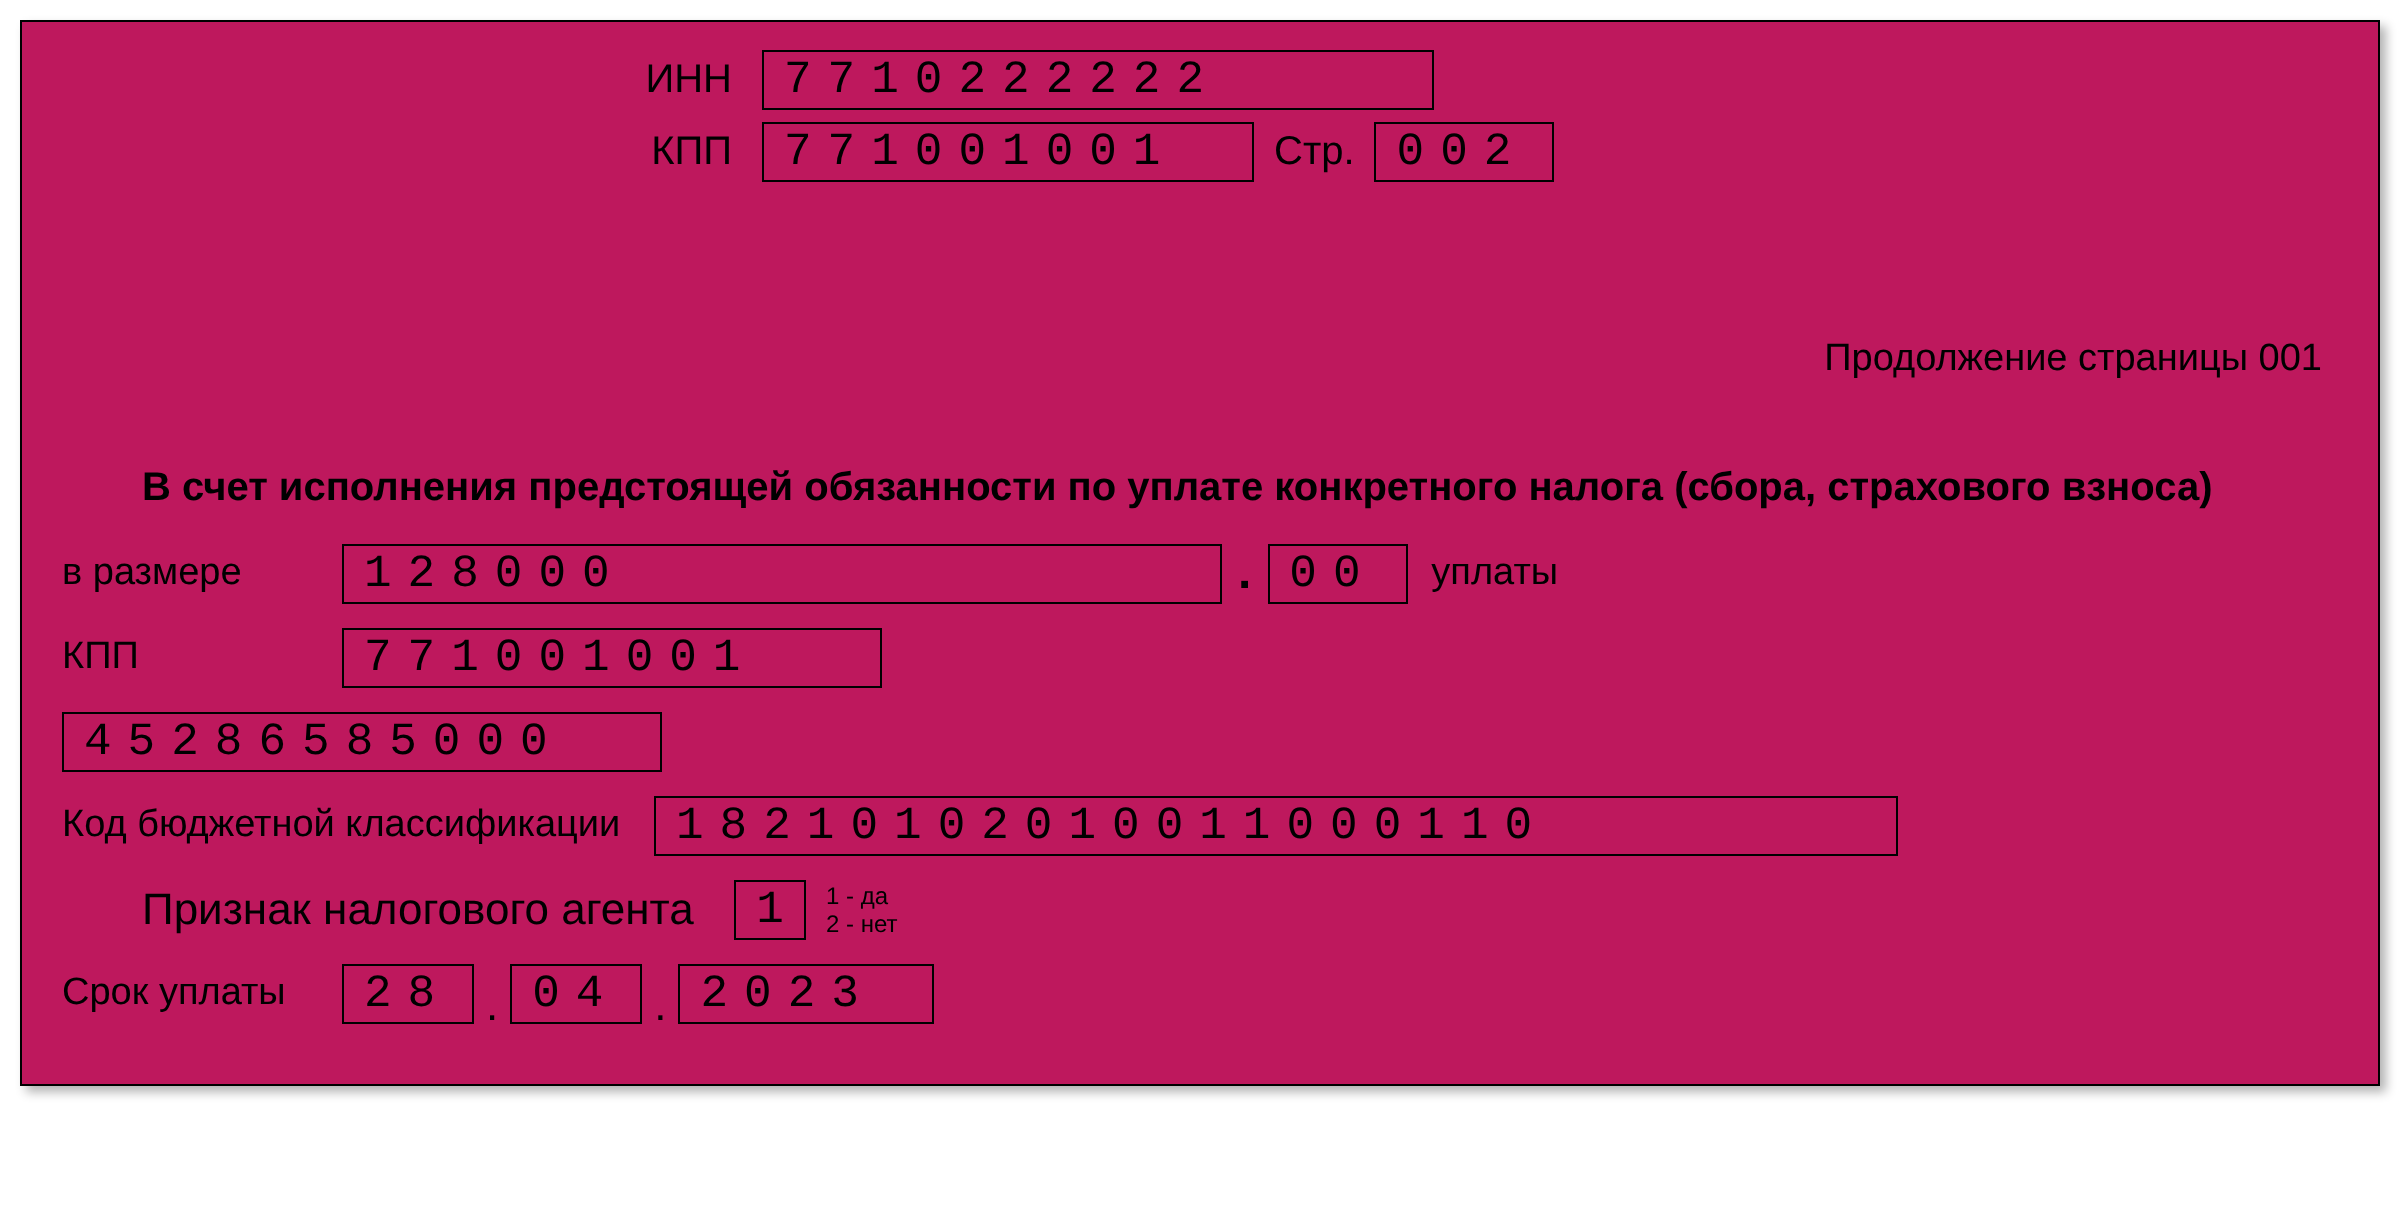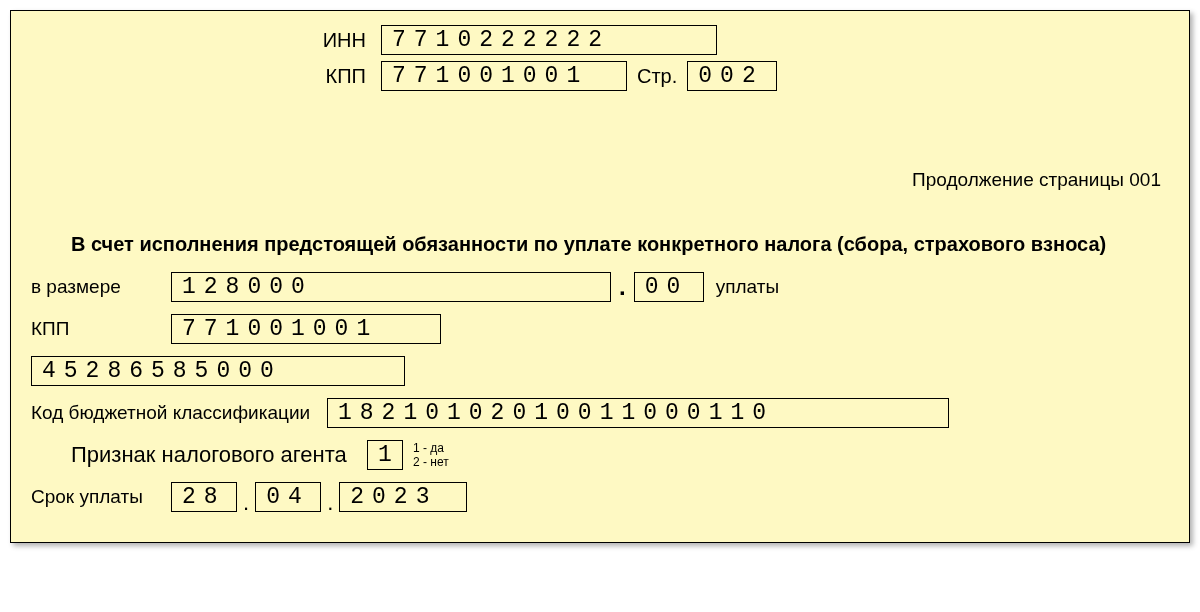--- a/index.html
+++ b/index.html
@@ -10,21 +10,21 @@
     body {
       font-family: Arial, Helvetica, sans-serif;
       background: #fff;
       padding: 10px;
     }
     .form-container {
       width: 1180px;
       border: 1px solid #000;
       box-shadow: 3px 3px 5px rgba(0,0,0,0.3);
       padding: 14px 20px 18px 20px;
-      background: #fef9c3;
+      background: #be185d;
     }
     .header-row {
       display: flex;
       align-items: center;
       margin-bottom: 6px;
     }
     .header-row .label {
       width: 55px;
       text-align: right;
       margin-right: 15px;
@@ -90,21 +90,21 @@
       width: 70px;
     }
     .rubles-label {
       margin-left: 12px;
       font-size: 19px;
     }
     .kpp-body-box {
       width: 270px;
     }
     .oktmo-box {
-      width: 374px;
+      width: 300px;
     }
     .kbk-label {
       width: 296px;
       font-size: 19px;
     }
     .kbk-box {
       width: 622px;
     }
     .agent-label {
       width: 296px;

